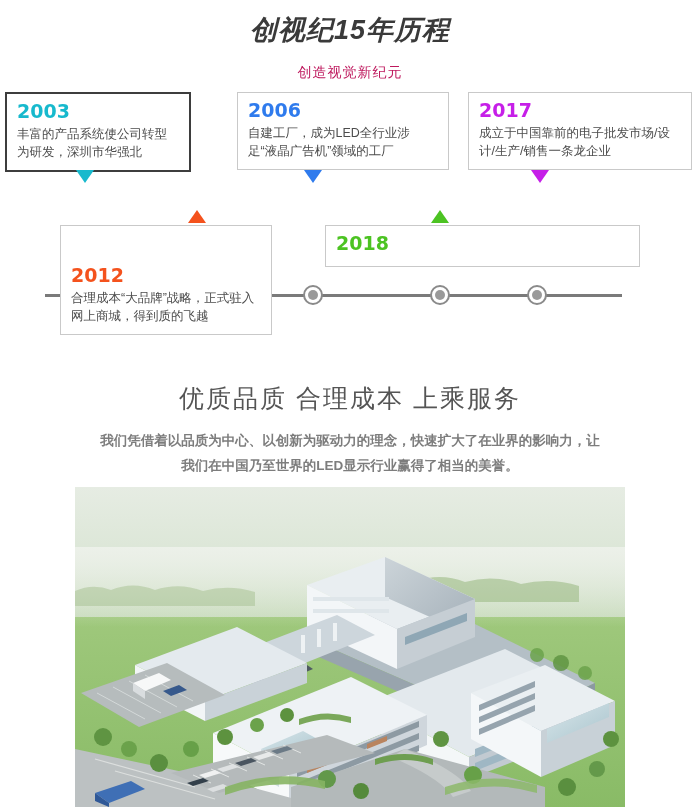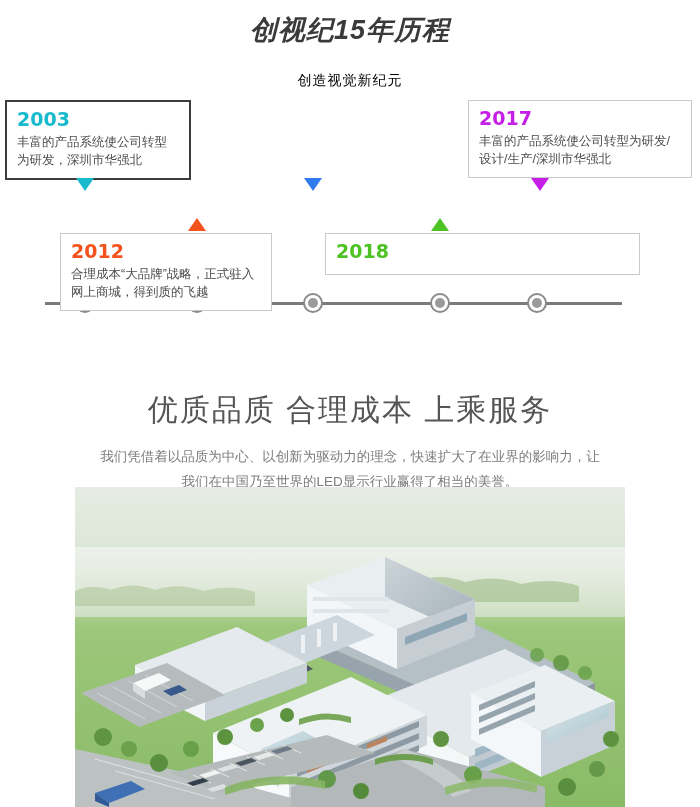--- a/index.html
+++ b/index.html
@@ -24,22 +24,22 @@
   #main-title {
     font-size: 27px;
     font-weight: bold;
     color: #3a3a3a;
     letter-spacing: 1px;
     line-height: 1.25;
     font-style: italic;
   }
   #main-subtitle {
     font-size: 14px;
-    color: #000000;
-    margin-top: 24px;
+    color: #be185d;
+    margin-top: 16px;
     letter-spacing: 1px;
   }
 
   
   #timeline {
     position: relative;
     width: 616px;
     height: 235px;
     margin-top: 10px;
     padding-left: 35px;
@@ -131,32 +131,33 @@
   #dot-3 { left: 303px; }
   #dot-4 { left: 430px; }
   #dot-5 { left: 527px; }
 
   
   #quality-section {
     margin-top: 55px;
     text-align: center;
   }
   #quality-heading {
-    font-size: 30px;
+    font-size: 25px;
     color: #555555;
     font-weight: normal;
     letter-spacing: 2px;
   }
   #quality-paragraph {
     width: 505px;
     margin: 14px auto 0 auto;
     font-size: 13.5px;
     line-height: 1.85;
     color: #7d7d7d;
     text-align: center;
+    font-weight: bold;
   }
 
   
   #factory-photo {
     position: absolute;
     left: 75px;
     top: 487px;
     width: 550px;
     height: 320px;
     overflow: hidden;
@@ -181,31 +182,35 @@
   <div class="tl-dot" id="dot-3"></div>
   <div class="tl-dot" id="dot-4"></div>
   <div class="tl-dot" id="dot-5"></div>
 
   <div class="tl-card strong" id="card-2003">
     <div class="tl-year" style="color: rgb(23, 185, 205);">2003</div>
     <div class="tl-desc">丰富的产品系统使公司转型为研发，深圳市华强北</div>
   </div>
   <div class="tl-arrow down" id="arrow-2003" style="border-top-color: rgb(23, 185, 205);"></div>
 
+  <div class="tl-card" id="card-2006">
+    <div class="tl-year" style="color: rgb(47, 123, 237);">2006</div>
+    <div class="tl-desc">自建工厂，成为LED全行业涉足“液晶广告机”领域的工厂</div>
+  </div>
   <div class="tl-arrow down" id="arrow-2006" style="border-top-color: rgb(47, 123, 237);"></div>
 
   <div class="tl-card" id="card-2010">
     <div class="tl-year" style="color: rgb(198, 31, 232);">2017</div>
-    <div class="tl-desc">丰富的产品系统使公司转型为研发/设计/生产/深圳市华强北</div>
+    <div class="tl-desc">成立于中国靠前的电子批发市场/设计/生产/销售一条龙企业</div>
   </div>
   <div class="tl-arrow down" id="arrow-2010" style="border-top-color: rgb(198, 31, 232);"></div>
 
   <div class="tl-arrow up" id="arrow-2012" style="border-bottom-color: rgb(244, 82, 29);"></div>
   <div class="tl-card" id="card-2012">
-    <div class="tl-year" style="color: rgb(244, 82, 29);">2012</div>
+    <div class="tl-year" style="color: rgb(244, 82, 29); margin-top: 32px;">2012</div>
     <div class="tl-desc">合理成本“大品牌”战略，正式驻入网上商城，得到质的飞越</div>
   </div>
 
   <div class="tl-arrow up" id="arrow-2018" style="border-bottom-color: rgb(76, 195, 34);"></div>
   <div class="tl-card" id="card-2018">
     <div class="tl-year" style="color: rgb(76, 195, 34);">2018</div>
   </div>
 
 </div>
 

